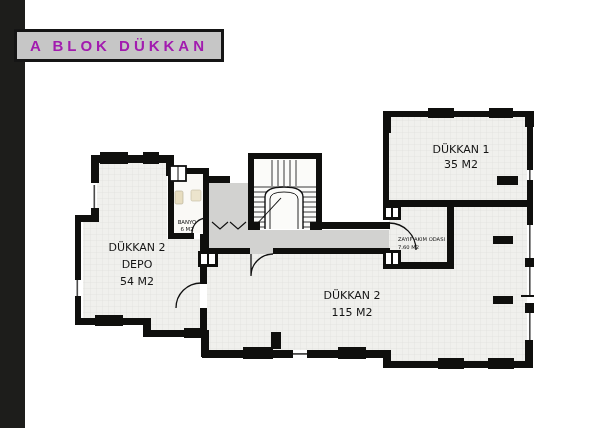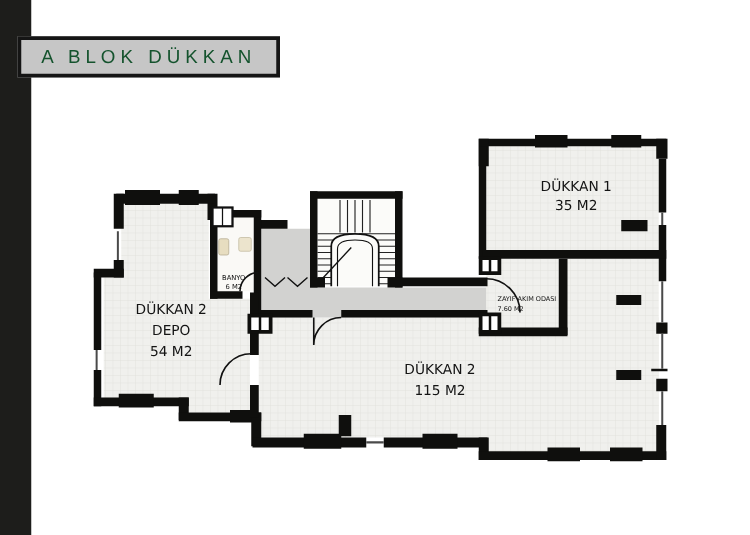--- a/index.html
+++ b/index.html
@@ -2,22 +2,22 @@
 <html><head>
 <meta charset="utf-8">
 <style>
   html,body{margin:0;padding:0;background:#ffffff;}
   .canvas{position:relative;width:600px;height:428px;background:#ffffff;overflow:hidden;
           font-family:"DejaVu Sans",sans-serif;}
   .black-bar{position:absolute;left:0;top:0;width:25px;height:428px;background:#1d1d1b;}
   .title-box{position:absolute;left:14px;top:29px;width:204px;height:27px;
              background:#c6c6c6;border:3px solid #151515;
              display:flex;align-items:center;justify-content:center;}
-  .title-text{font-family:"Liberation Sans",sans-serif;font-weight:normal;font-size:15px;
-              letter-spacing:4px;color:#14532d;white-space:nowrap;}
+  .title-text{font-family:"Liberation Sans",sans-serif;font-weight:bold;font-size:15px;
+              letter-spacing:4px;color:#a21caf;white-space:nowrap;}
   svg.plan{position:absolute;left:0;top:0;}
   text{fill:#141414;font-family:"DejaVu Sans",sans-serif;}
 </style>
 </head>
 <body>
 
 <div class="canvas">
 
   <div class="black-bar"></div>
 

